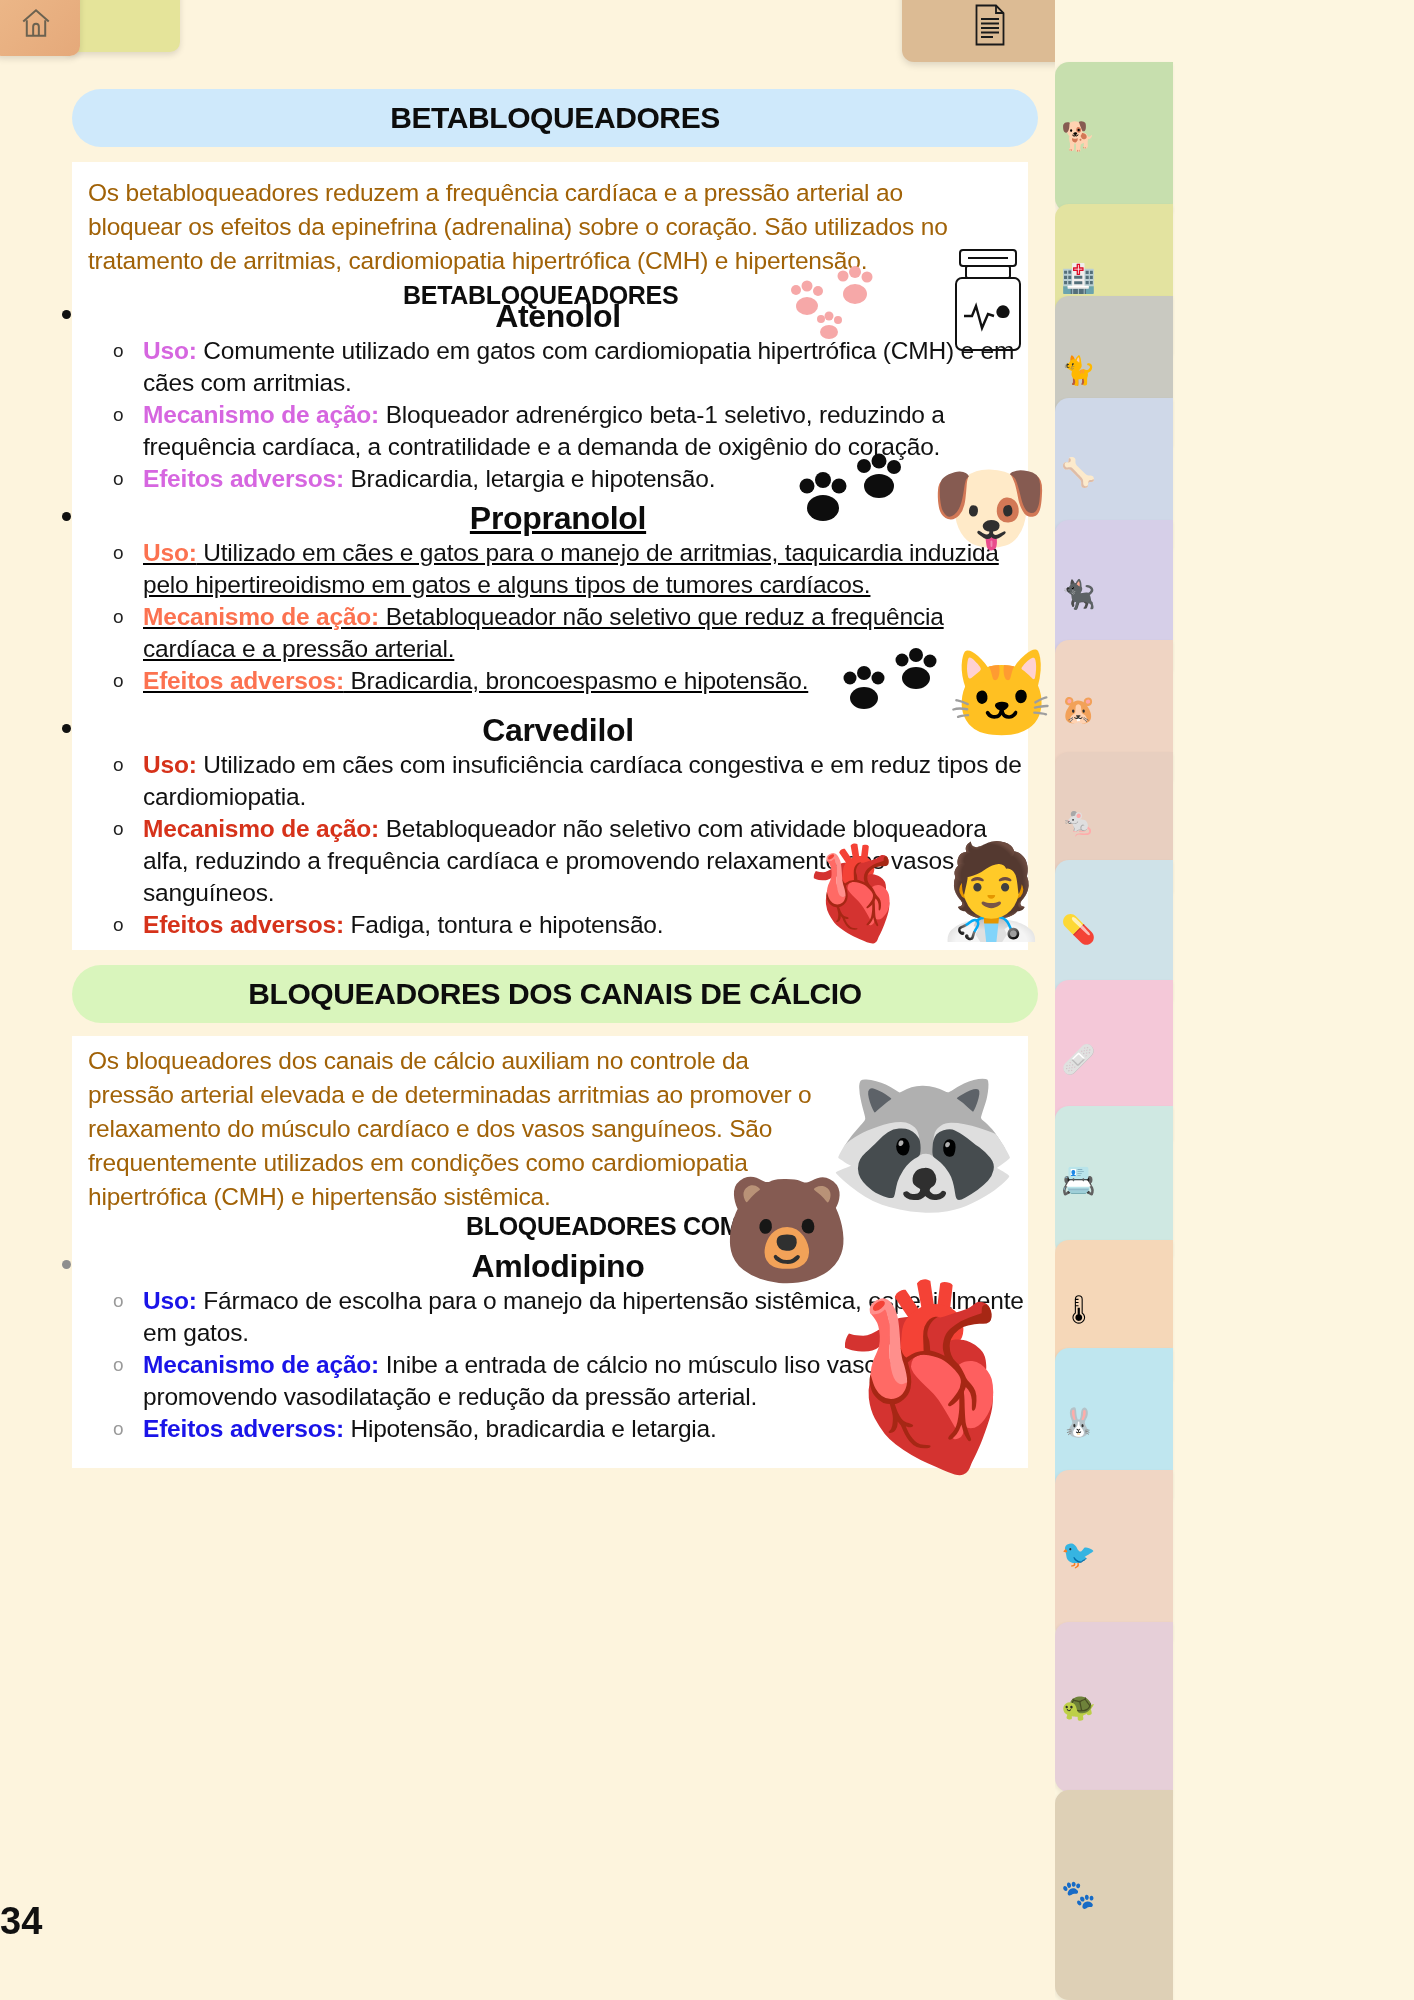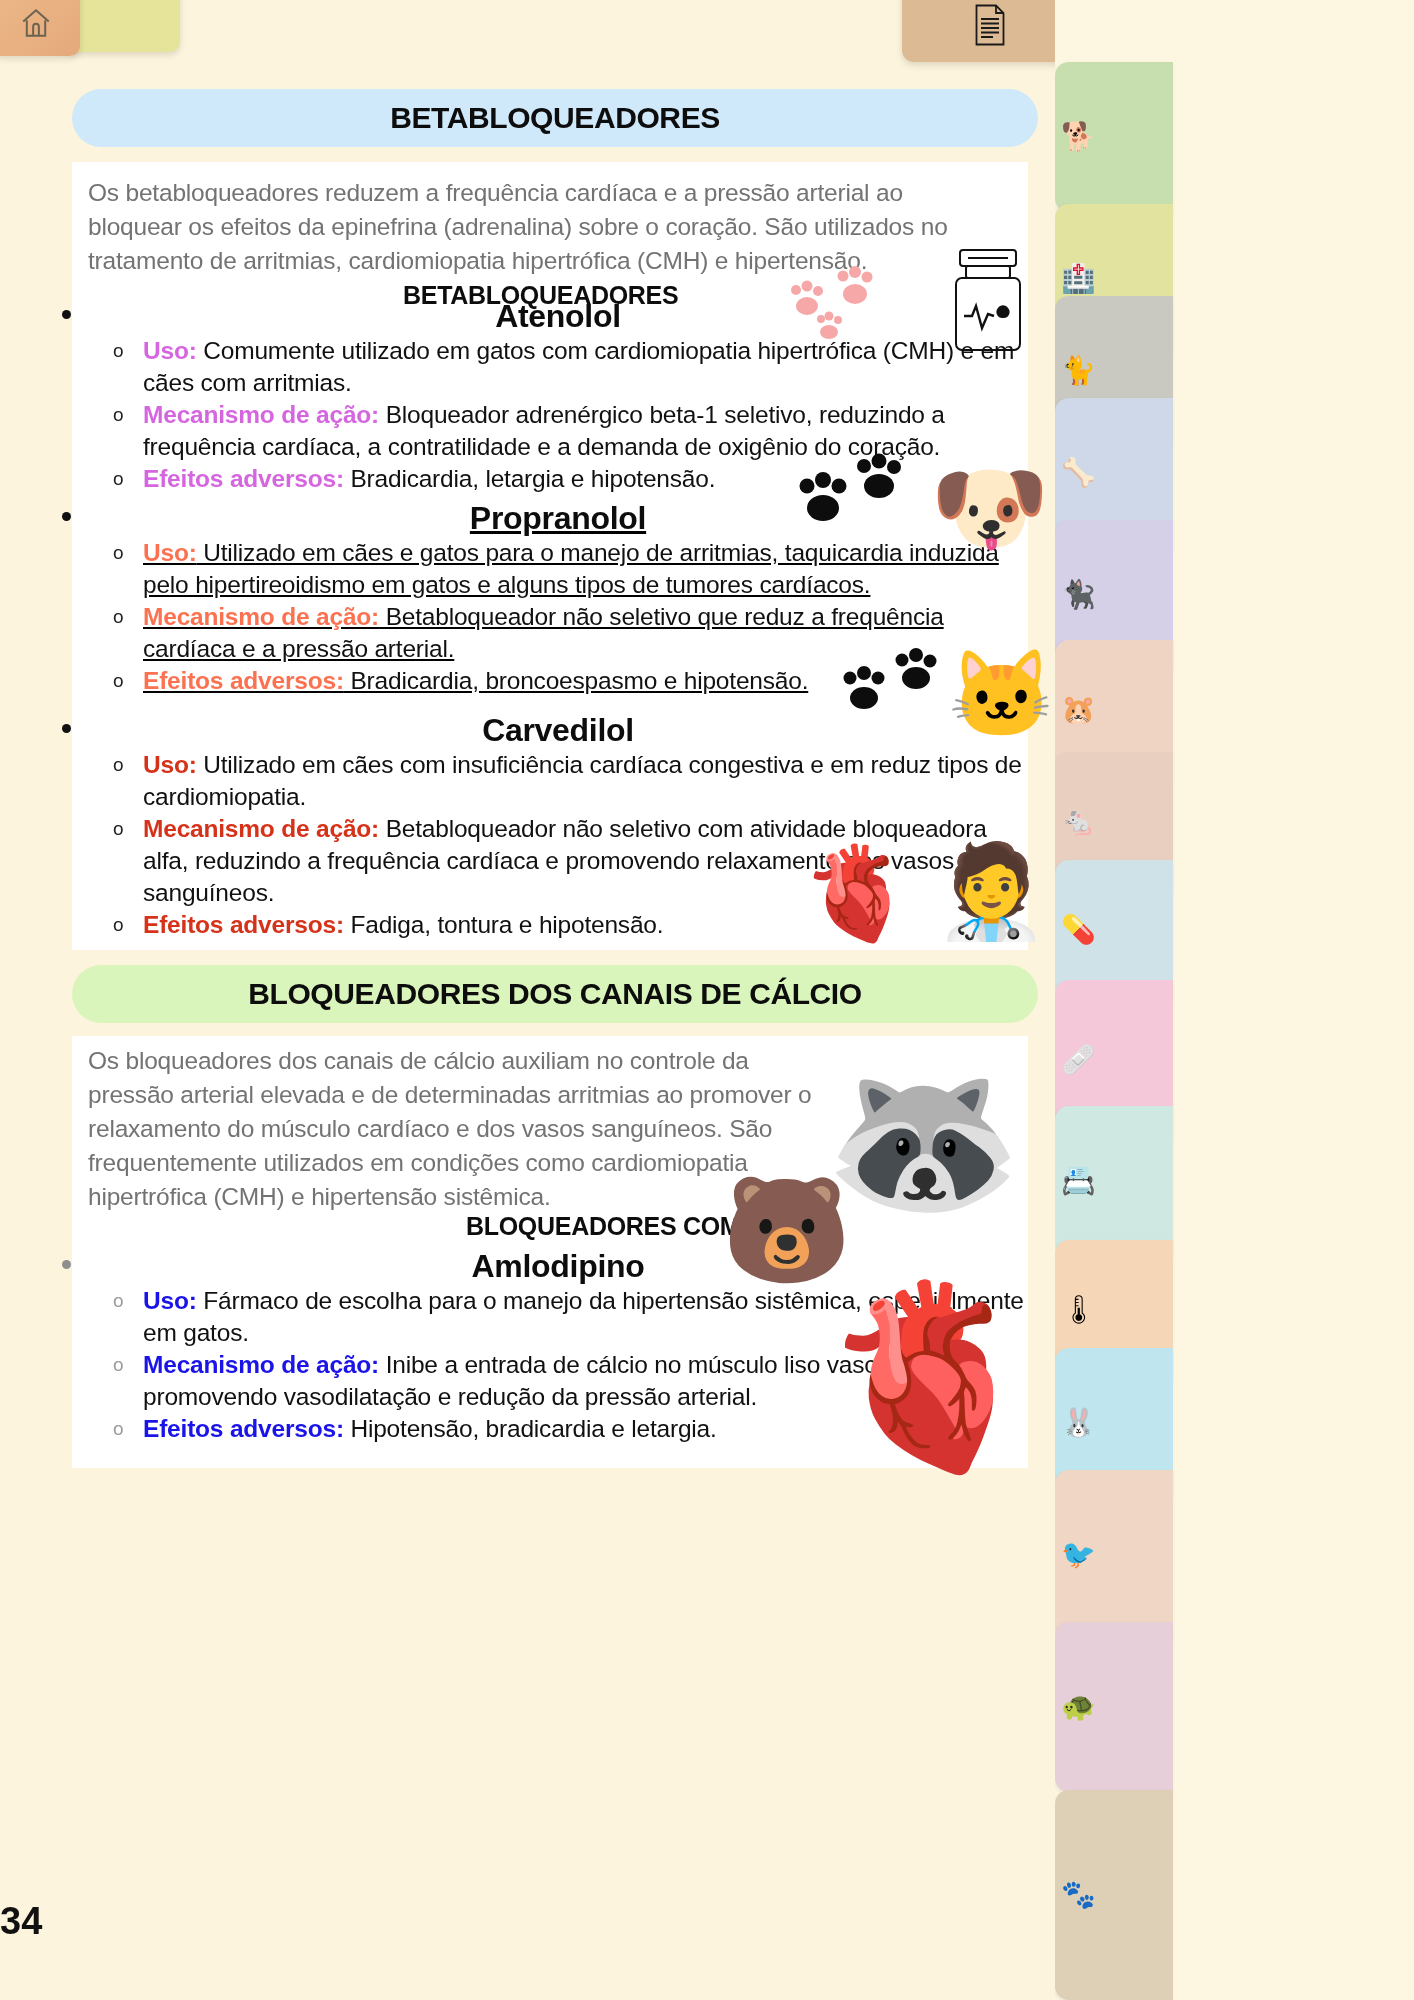--- a/index.html
+++ b/index.html
@@ -92,21 +92,21 @@
     background: #ffffff;
   }
   .card-1 { top: 162px; height: 788px; }
   .card-2 { top: 1036px; height: 432px; }
 
   
   .intro {
     position: absolute;
     font-size: 24.5px;
     line-height: 34px;
-    color: #737373;
+    color: #a16207;
     letter-spacing: -0.2px;
   }
   .intro-1 { left: 88px; top: 176px; width: 880px; }
   .intro-2 { left: 88px; top: 1044px; width: 730px; }
 
   .subhead {
     position: absolute;
     font-weight: bold;
     font-size: 25px;
     color: #0d0d0d;

